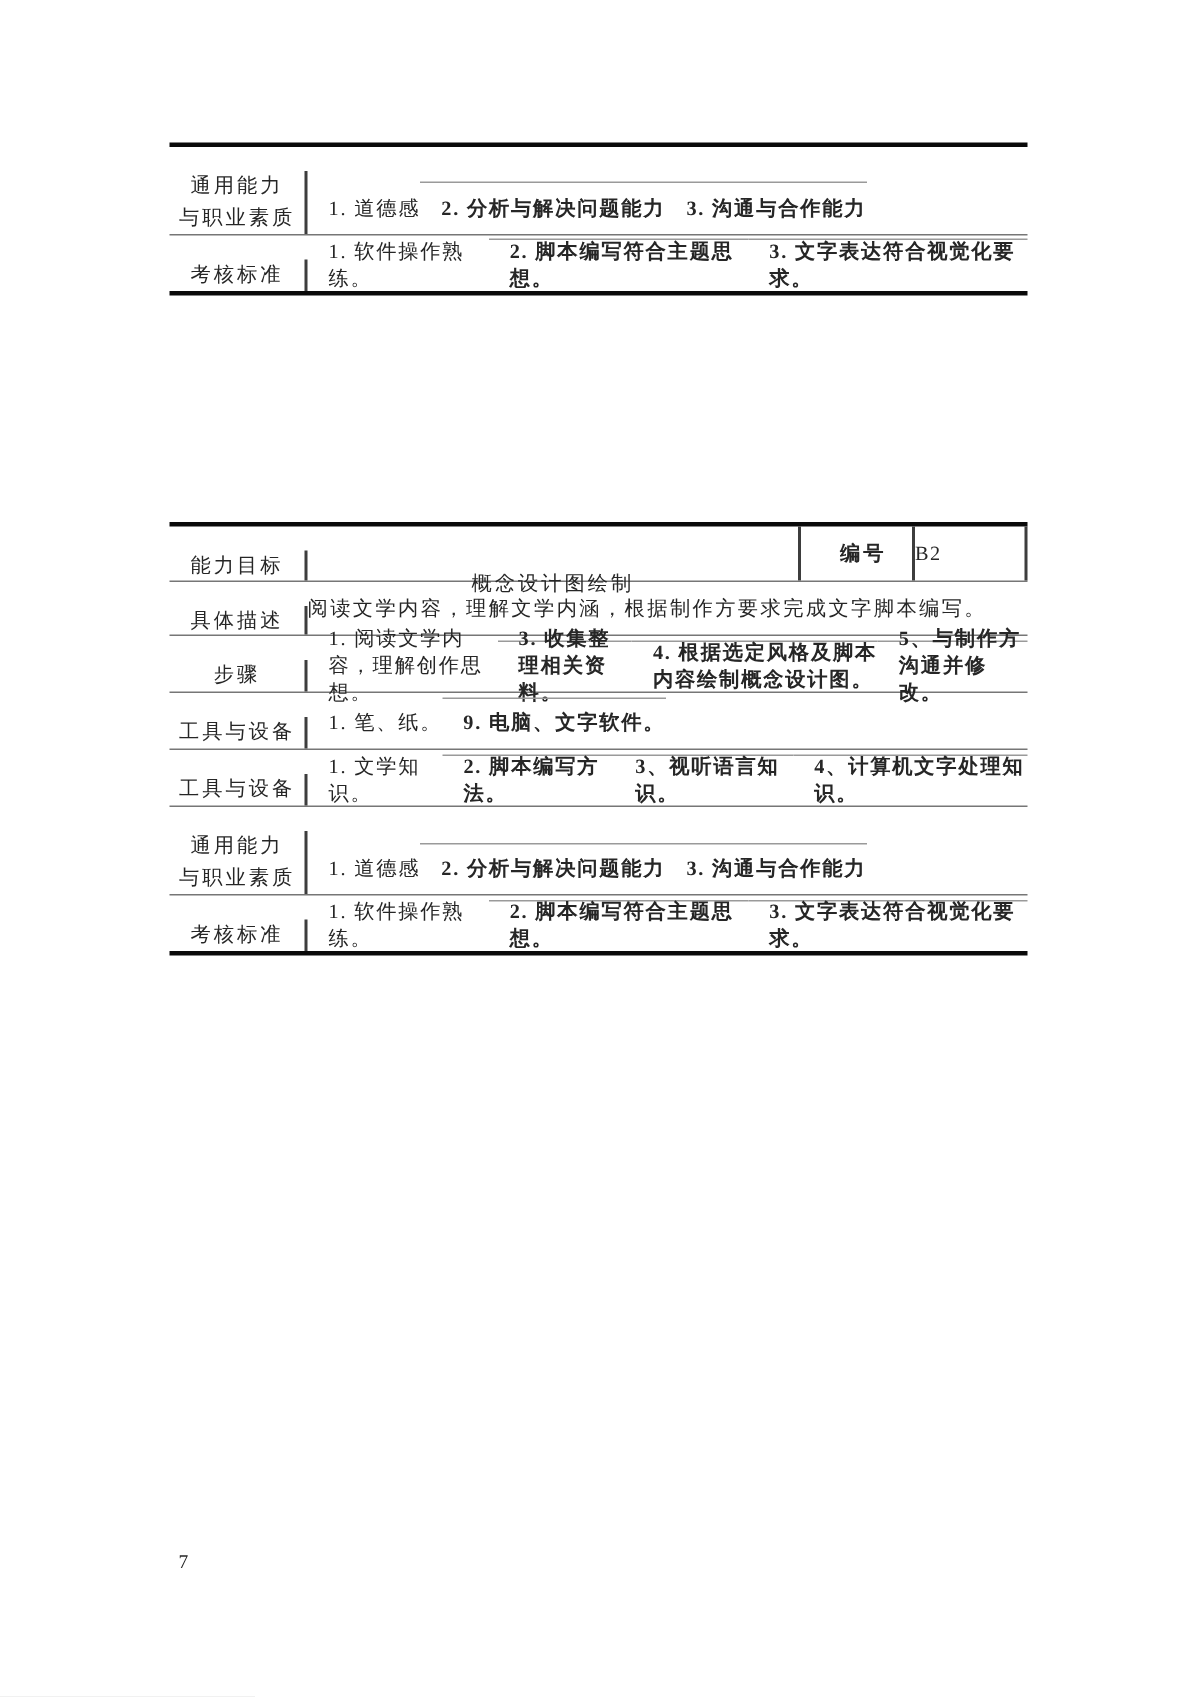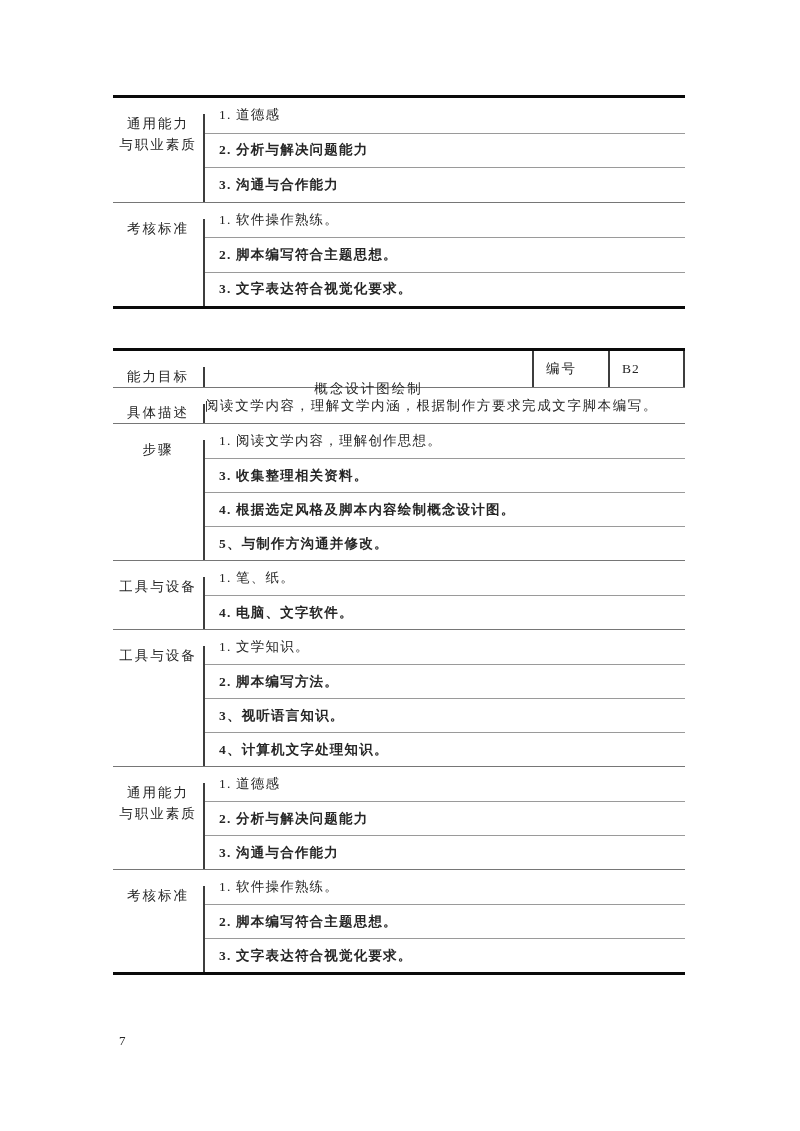--- a/index.html
+++ b/index.html
@@ -20,42 +20,42 @@
 
   .grp { display:flex; align-items:stretch; }
   .sep { border-top:1px solid var(--line-group,#767676); }
 
   .lbl {
     width:92px; flex:0 0 92px;
     border-right:2px solid var(--line-divider,#3d3d3d);
     display:flex; flex-direction:column; align-items:center; justify-content:flex-start;
     letter-spacing:2px; line-height:1.55; text-align:center;margin-top:16px;
   }
-  .items { flex:1; display:flex; flex-direction:column; }
+  .items { flex:1; display:flex; flex-direction:row;align-items:flex-end; }
   .item {
     display:flex; align-items:center;
     padding-left:14px; letter-spacing:1.2px;
   }
   #table1 .item { height:34.5px; }
   #table2 .item { height:34px; }
   .item + .item { border-top:1px solid var(--line-item,#9a9a9a);font-weight:bold; }
 
   .hdr { display:flex; height:36px; }
   .hdr-title { flex:1; display:flex; align-items:center; justify-content:center; letter-spacing:2px;margin-top:38px; }
   .hdr-code-label {
     flex:0 0 76px; border-left:2px solid var(--line-divider,#3d3d3d);
-    display:flex; align-items:center; padding-left:12px; letter-spacing:2px;
+    display:flex; align-items:center; padding-left:26px; letter-spacing:2px;font-weight:bold;
   }
   .hdr-code-value {
     flex:0 0 77px;
     border-left:2px solid var(--line-divider,#3d3d3d);
     border-right:2px solid var(--line-divider,#3d3d3d);
-    display:flex; align-items:center; padding-left:12px; letter-spacing:1px;
+    display:flex; align-items:center; letter-spacing:1px;
   }
-  .desc { display:flex; height:36px;font-family:Liberation Mono, monospace; }
+  .desc { display:flex; height:36px; }
   .desc-text { flex:1; display:flex; align-items:center; letter-spacing:1.6px; }
 
   .page-number { position:absolute; left:119px; top:1033px; font-size:13px; }
 </style>
 </head>
 <body>
 
 <div class="page">
 
   <div class="tbl" id="table1">
@@ -111,21 +111,21 @@
         <div class="item">5、与制作方沟通并修改。</div>
       </div>
     </div>
 
     <div class="grp sep">
       <div class="lbl">
         <span>工具与设备</span>
       </div>
       <div class="items">
         <div class="item">1. 笔、纸。</div>
-        <div class="item">4. 电脑、文字软件。</div>
+        <div class="item">9. 电脑、文字软件。</div>
       </div>
     </div>
 
     <div class="grp sep">
       <div class="lbl">
         <span>工具与设备</span>
       </div>
       <div class="items">
         <div class="item">1. 文学知识。</div>
         <div class="item">2. 脚本编写方法。</div>

